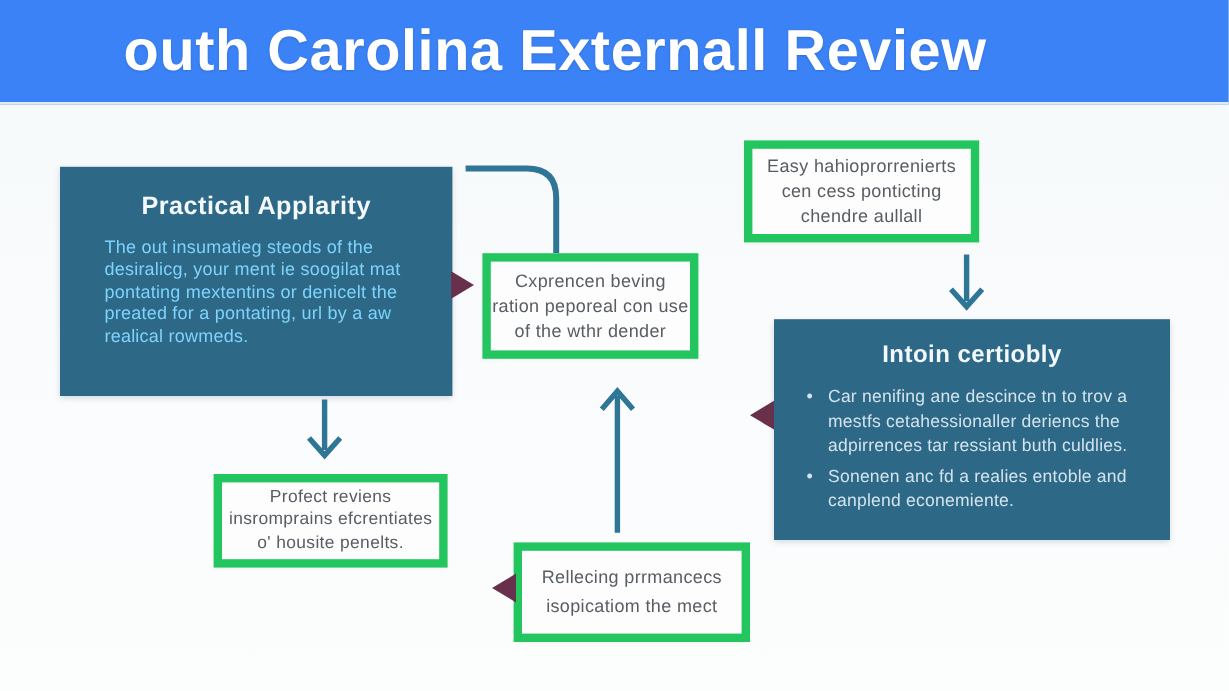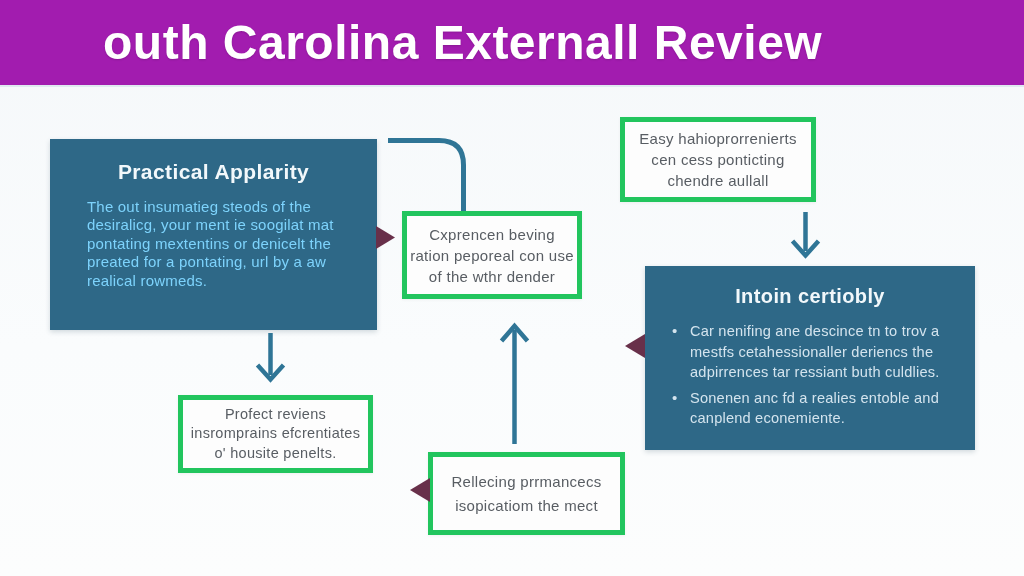--- a/index.html
+++ b/index.html
@@ -6,21 +6,21 @@
   html, body { width: 1024px; height: 576px; overflow: hidden; }
   body {
     position: relative;
     font-family: "Liberation Sans", "DejaVu Sans", sans-serif;
     background: linear-gradient(180deg, #f5f8fa 0%, #fafcfd 60%, #fcfdfd 100%);
   }
 
   
   .header {
     position: absolute; left: 0; top: 0; width: 1024px; height: 87px;
-    background: #a21caf;
+    background: #3b82f6;
     display: flex; align-items: center;
     border-bottom: 2px solid #dfeaf0;
   }
   .header .title {
     padding-left: 103px;
     color: #ffffff;
     font-size: 48px;
     font-weight: 700;
     letter-spacing: 0.5px;
     text-shadow: 0 1px 2px rgba(0,0,0,0.15);
@@ -65,21 +65,21 @@
   .right-box .bullets li::before {
     content: "\2022";
     position: absolute; left: -18px; top: 0;
     font-size: 15px;
   }
 
   
   .card {
     position: absolute;
     background: #fdfdfd;
-    border: 5px solid #22c55e;
+    border: 7px solid #22c55e;
     box-shadow: 0 1px 3px rgba(0,0,0,0.05);
     display: flex; flex-direction: column;
     align-items: center; justify-content: center;
     color: #585d63;
   }
   .card .line { white-space: nowrap; text-align: center; }
 
   .mid-card { left: 402px; top: 211px; width: 180px; height: 88px; }
   .mid-card .line { font-size: 15px; line-height: 21px; letter-spacing: 0.3px; }
 

